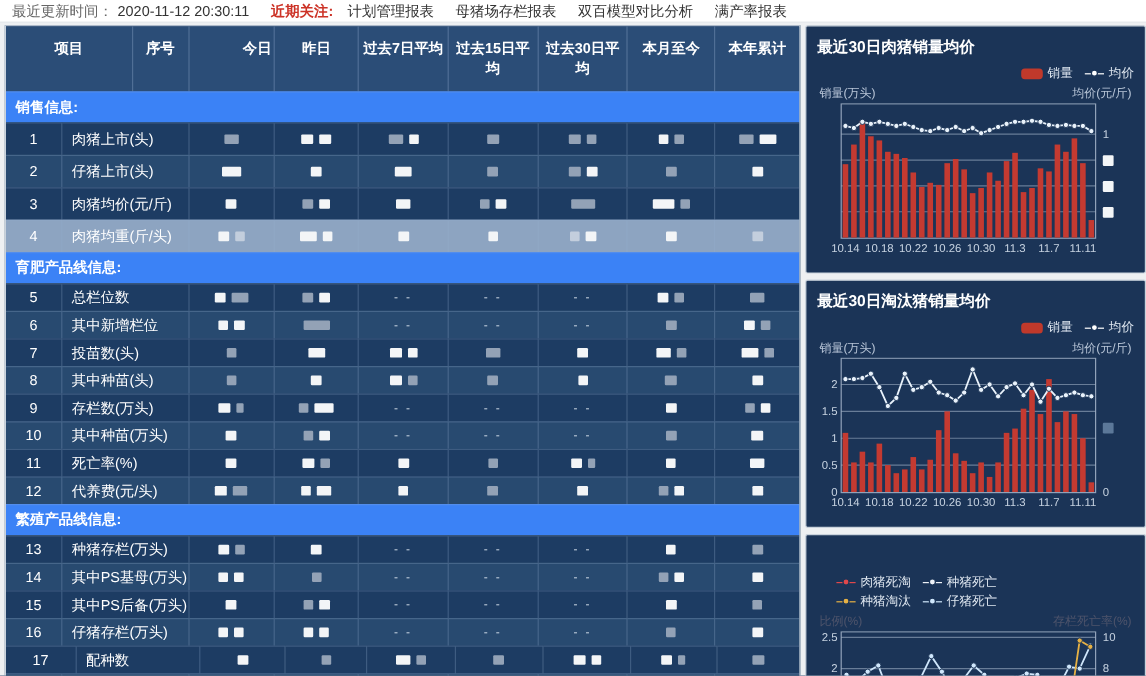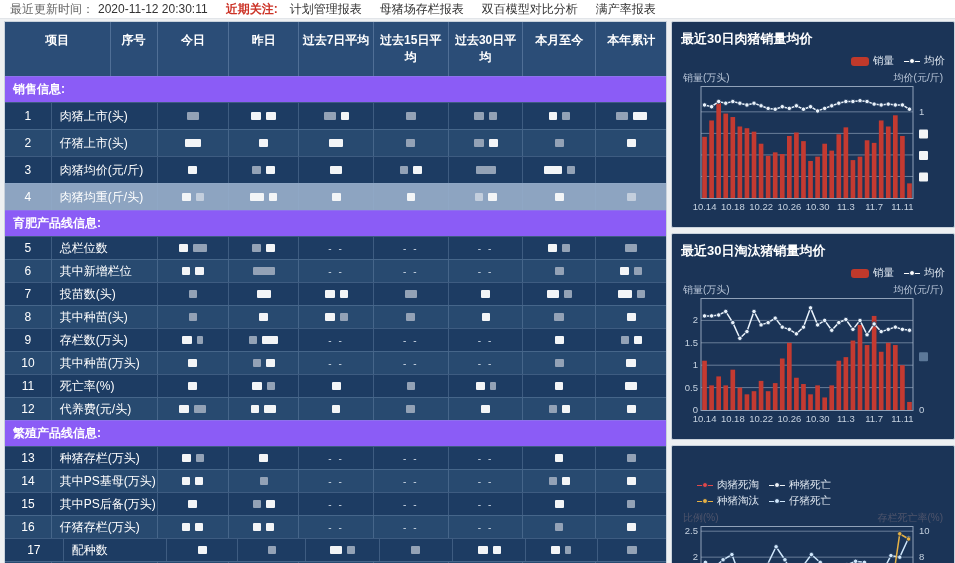--- a/index.html
+++ b/index.html
@@ -17,21 +17,21 @@
 
   
   .content { display:flex; padding:2px 4px 0 4px; gap:4px; align-items:flex-start; }
 
   
   .table-card { width:663px; background:#1d3c63; border:1px solid #c9d2dc; }
   .t-head { display:flex; background:#2b4d77; }
   .t-head .hcell { color:#fff; font-size:12px; font-weight:bold; text-align:center;
                    padding:10px 2px; border-right:1px solid rgba(150,175,210,.35); }
   .t-head .hcell:last-child { border-right:none; }
-  .t-sec { background:#8b5cf6; color:#fff; font-size:12px; font-weight:bold;
+  .t-sec { background:#3b82f6; color:#fff; font-size:12px; font-weight:bold;
            padding:4px 0 4px 8px; border-top:1px solid rgba(150,175,210,.25); }
   .t-row { display:flex; align-items:stretch; }
   .t-row.odd  { background:#1d3c63; }
   .t-row.even { background:#284a70; }
   .t-row.hl   { background:#8da4c1; }
   .t-cell { border-right:1px solid rgba(150,175,210,.28);
             border-top:1px solid rgba(150,175,210,.28);
             display:flex; align-items:center; justify-content:center; gap:5px;
             color:#fff; font-size:12px; overflow:hidden; }
   .t-cell:last-child { border-right:none; }
@@ -76,21 +76,21 @@
       <a>双百模型对比分析</a>
       <a>满产率报表</a>
     </nav>
 </div>
 
 <div class="content">
   <div class="table-card">
     <div class="t-head" id="thead">
         <div class="hcell" style="width: 106px;">项目</div>
         <div class="hcell" style="width: 47px;">序号</div>
-        <div class="hcell" style="width: 72px;">今日</div>
+        <div class="hcell" style="width: 72px; text-align: right;">今日</div>
         <div class="hcell" style="width: 70px;">昨日</div>
         <div class="hcell" style="width: 75px;">过去7日平均</div>
         <div class="hcell" style="width: 75px;">过去15日平均</div>
         <div class="hcell" style="width: 75px;">过去30日平均</div>
         <div class="hcell" style="width: 73px;">本月至今</div>
         <div class="hcell" style="width: 70px;">本年累计</div>
       </div>
     <div id="tbody">
         <div class="sec-0">
           <div class="t-sec">销售信息:</div>

